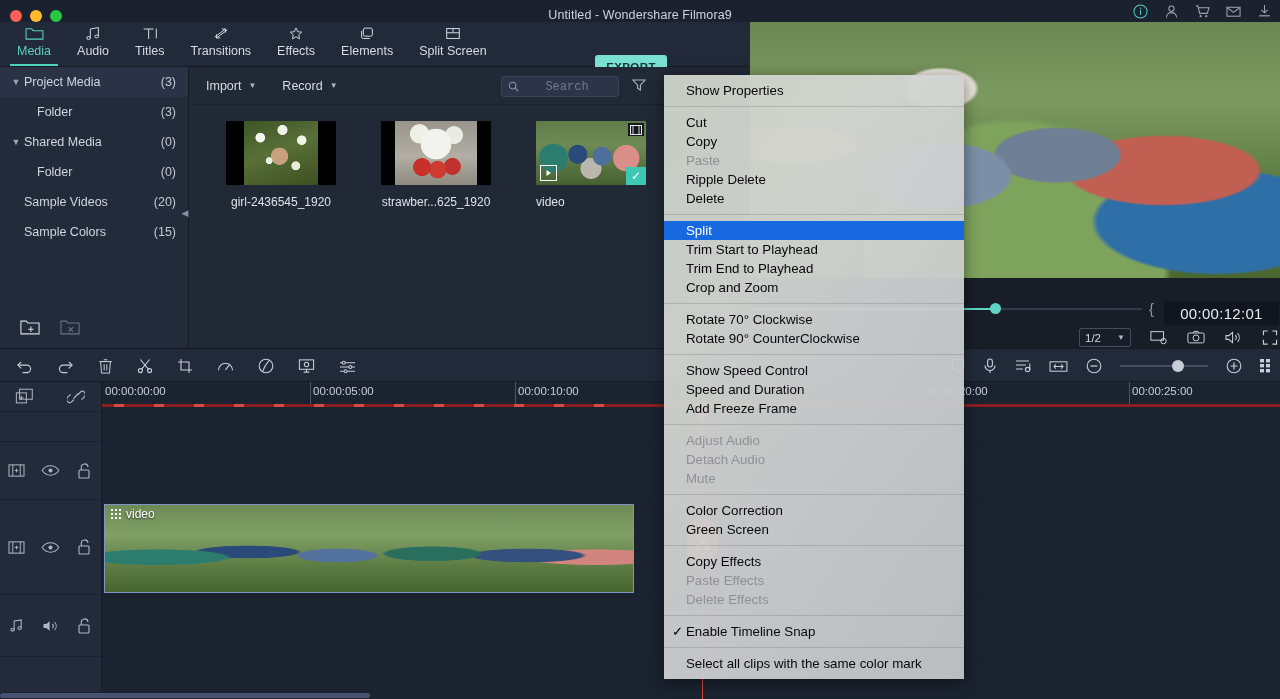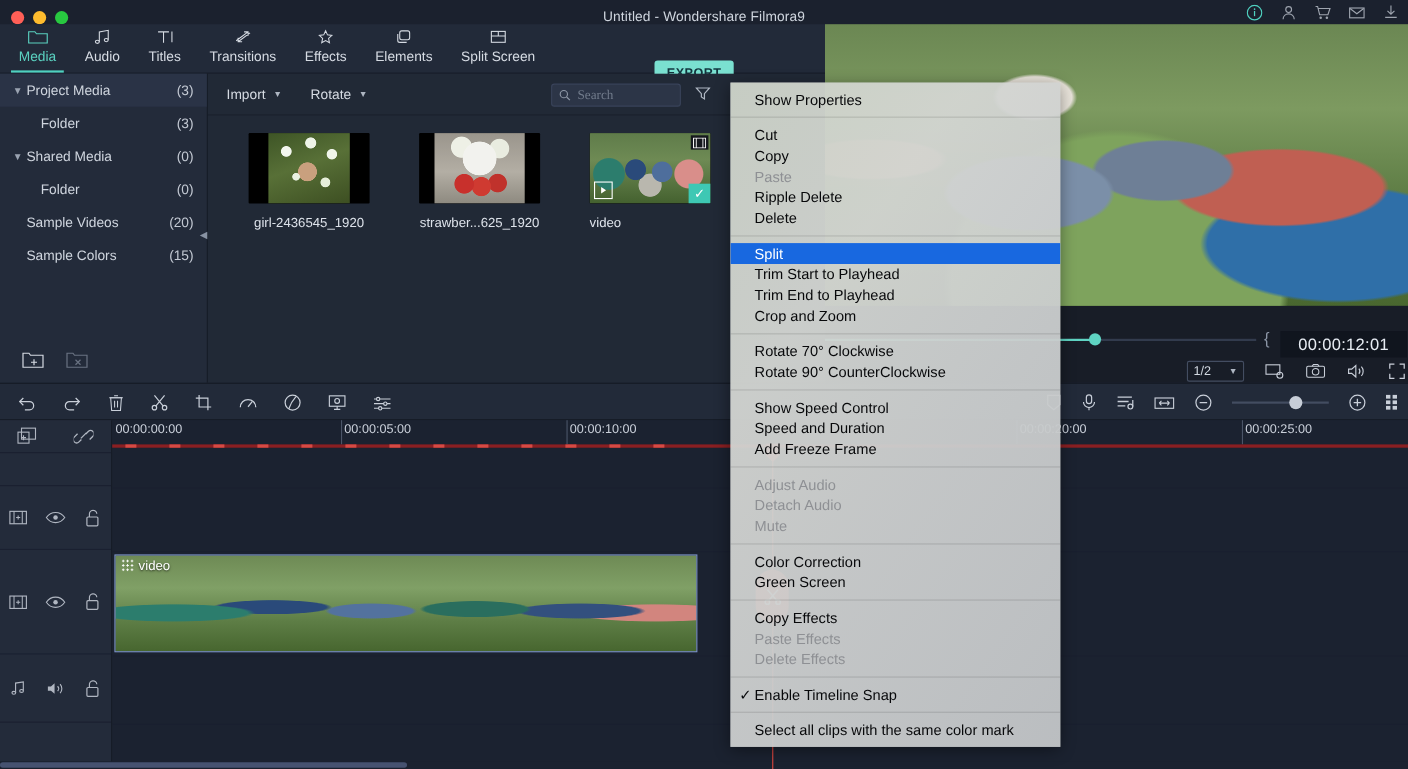--- a/index.html
+++ b/index.html
@@ -99,21 +99,22 @@
   .mt-btn{ display:flex; align-items:center; gap:7px; font-size:12.5px; color:#d6dbe3; margin-right:26px; cursor:pointer;}
   .chev{ font-size:8px; color:#aeb6c2; }
   .search-box{
     position:absolute; left:312px; top:9px; width:118px; height:21px;
     background:#2c3547; border:1px solid #39435a; border-radius:3px;
     display:flex; align-items:center; padding-left:6px; gap:6px;
   }
   .search-box input{
     background:transparent; border:none; outline:none;
     color:#0ea5e9; font-size:12px; width:84px;
-    font-family:Liberation Serif, serif;
+    font-family:Liberation Mono, monospace;
+    text-align:center;
   }
   .search-box input::placeholder{ color:#717b8b; }
   .filter-ico{ position:absolute; left:443px; top:11px; }
 
   .thumbs{ display:flex; padding:16px 0 0 37px; gap:45px; }
   .thumb{ width:110px; cursor:pointer; }
   .thumb .pic{
     width:110px; height:64px; background:#000; position:relative;
     overflow:hidden; border-radius:1px;
   }
@@ -470,21 +471,21 @@
     <div class="sb-handle">◀</div>
   </div>
 
   <div class="media">
     <div class="media-toolbar">
       <div class="mt-btn">
         <span>Import</span>
         <span class="chev">▼</span>
       </div>
       <div class="mt-btn">
-        <span>Rotate</span>
+        <span>Record</span>
         <span class="chev">▼</span>
       </div>
       <div class="search-box">
         <span>
           <svg width="11" height="11" viewBox="0 0 12 12">
               <circle cx="5" cy="5" r="3.6" fill="none" stroke="#8f98a7" stroke-width="1.1"></circle>
               <path d="M7.8 7.8L11 11" stroke="#8f98a7" stroke-width="1.2"></path>
             </svg>
         </span>
         <input value="" placeholder="Search" style="">

